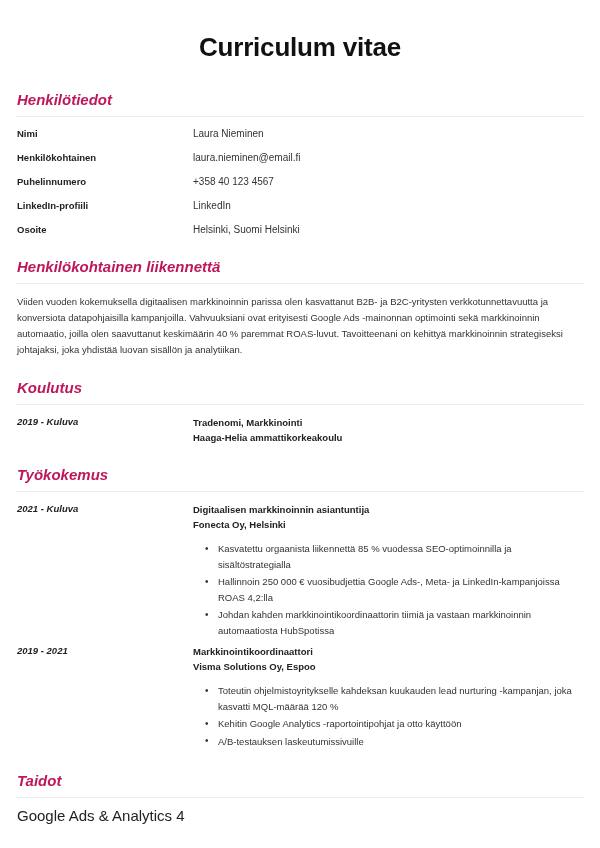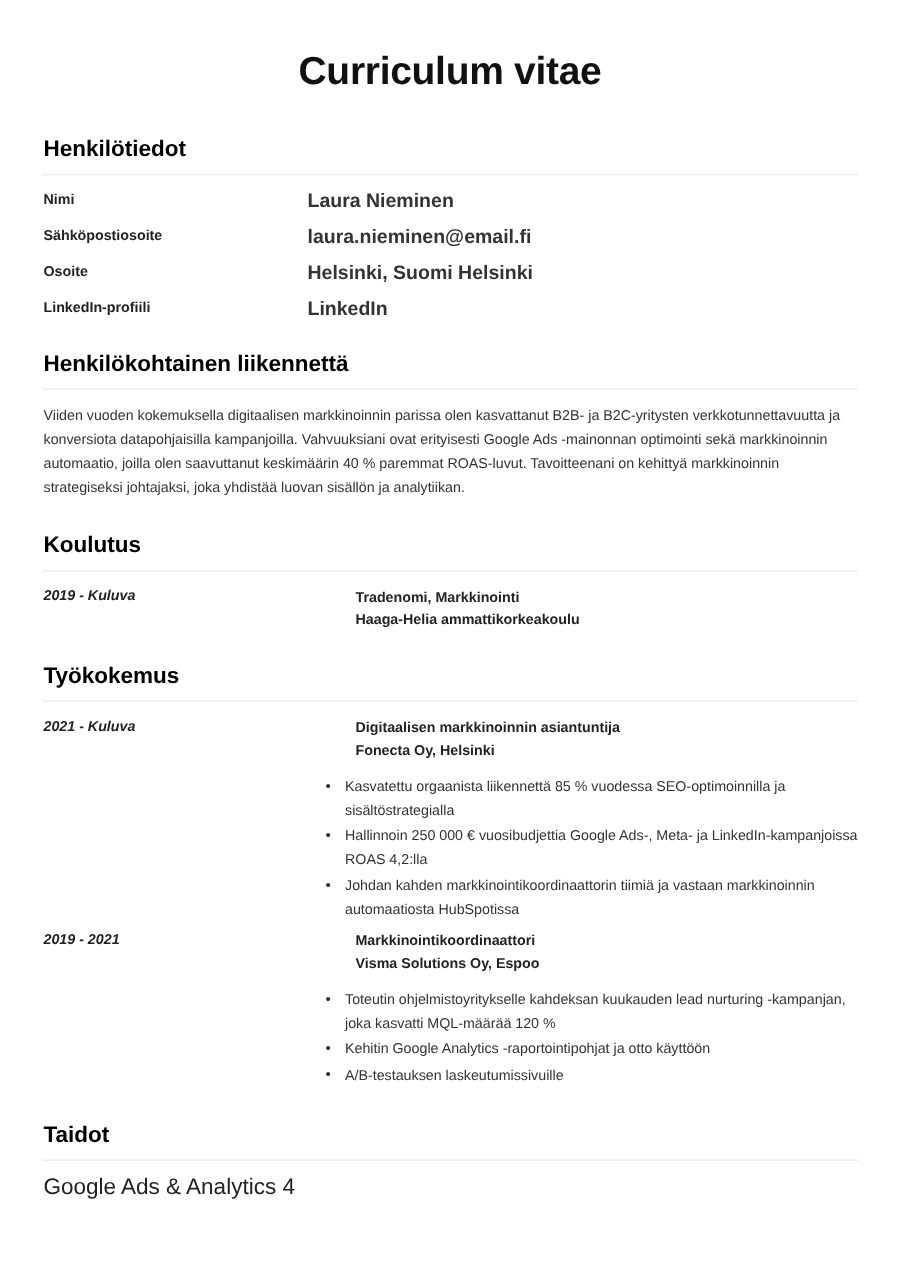--- a/index.html
+++ b/index.html
@@ -11,44 +11,45 @@
   body {
     width: 600px;
     height: 848px;
     font-family: "Liberation Sans", sans-serif;
     color: #333333;
     overflow: hidden;
   }
   .page {
     width: 600px;
     min-height: 848px;
-    padding: 0 28px;
+    padding: 0 16px;
     background: #ffffff;
   }
   .doc-title {
     text-align: center;
     font-size: 26px;
     font-weight: bold;
     color: #111111;
     letter-spacing: -0.2px;
     margin: 0;
     padding-top: 30px;
     padding-bottom: 4px;
     line-height: 34px;
   }
   .section {
     margin-top: 20px;
   }
   .section-first { margin-top: 22px; }
   .section-title {
     font-size: 15px;
     font-weight: bold;
-    color: #000000;
+    color: #be185d;
     margin: 0 0 6px 1px;
     line-height: 20px;
+    font-style: italic;
   }
   .rule {
     height: 1px;
     background: #ededed;
     width: 100%;
     margin-bottom: 10px;
   }
   .info-row {
     display: flex;
     align-items: center;
@@ -57,22 +58,22 @@
   .info-label {
     width: 177px;
     flex: 0 0 177px;
     font-size: 9.5px;
     font-weight: bold;
     color: #222222;
     line-height: 14px;
     padding-left: 1px;
   }
   .info-value {
-    font-size: 13px;
-    font-weight: bold;
+    font-size: 10px;
+    font-weight: normal;
     color: #333333;
     line-height: 14px;
   }
   .summary {
     font-size: 9.5px;
     line-height: 16px;
     color: #333333;
     margin: 2px 0 0 1px;
     padding-right: 2px;
     text-align: left;
@@ -94,21 +95,20 @@
   }
   .entry-body {
     flex: 1 1 auto;
     min-width: 0;
   }
   .entry-line {
     font-size: 9.5px;
     font-weight: bold;
     color: #222222;
     line-height: 15px;
-    margin-left: 32px;
   }
   .bullets {
     list-style: none;
     margin: 9px 0 0 0;
     padding: 0 0 0 12px;
   }
   .bullets li {
     position: relative;
     font-size: 9.5px;
     font-weight: normal;
@@ -145,30 +145,34 @@
 
   <div class="section section-first">
     <div class="section-title">Henkilötiedot</div>
     <div class="rule"></div>
 
     <div class="info-row">
       <div class="info-label">Nimi</div>
       <div class="info-value">Laura Nieminen</div>
     </div>
     <div class="info-row">
-      <div class="info-label">Sähköpostiosoite</div>
+      <div class="info-label">Henkilökohtainen</div>
       <div class="info-value">laura.nieminen@email.fi</div>
+    </div>
+    <div class="info-row">
+      <div class="info-label">Puhelinnumero</div>
+      <div class="info-value">+358 40 123 4567</div>
+    </div>
+    <div class="info-row">
+      <div class="info-label">LinkedIn-profiili</div>
+      <div class="info-value">LinkedIn</div>
     </div>
     <div class="info-row">
       <div class="info-label">Osoite</div>
       <div class="info-value">Helsinki, Suomi Helsinki</div>
-    </div>
-    <div class="info-row">
-      <div class="info-label">LinkedIn-profiili</div>
-      <div class="info-value">LinkedIn</div>
     </div>
   </div>
 
   <div class="section">
     <div class="section-title">Henkilökohtainen liikennettä</div>
     <div class="rule"></div>
     <p class="summary">Viiden vuoden kokemuksella digitaalisen markkinoinnin parissa olen kasvattanut B2B- ja B2C-yritysten verkkotunnettavuutta ja konversiota datapohjaisilla kampanjoilla. Vahvuuksiani ovat erityisesti Google Ads -mainonnan optimointi sekä markkinoinnin automaatio, joilla olen saavuttanut keskimäärin 40 % paremmat ROAS-luvut. Tavoitteenani on kehittyä markkinoinnin strategiseksi johtajaksi, joka yhdistää luovan sisällön ja analytiikan.</p>
   </div>
 
   <div class="section">

